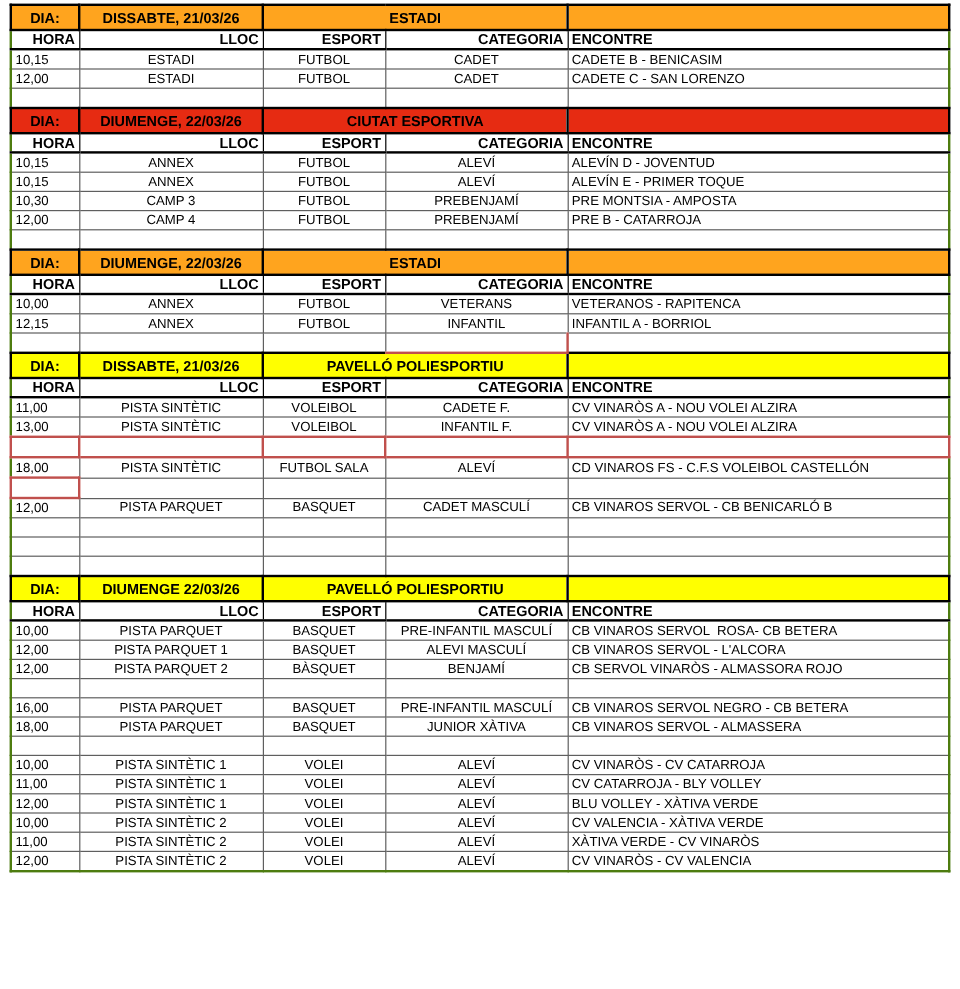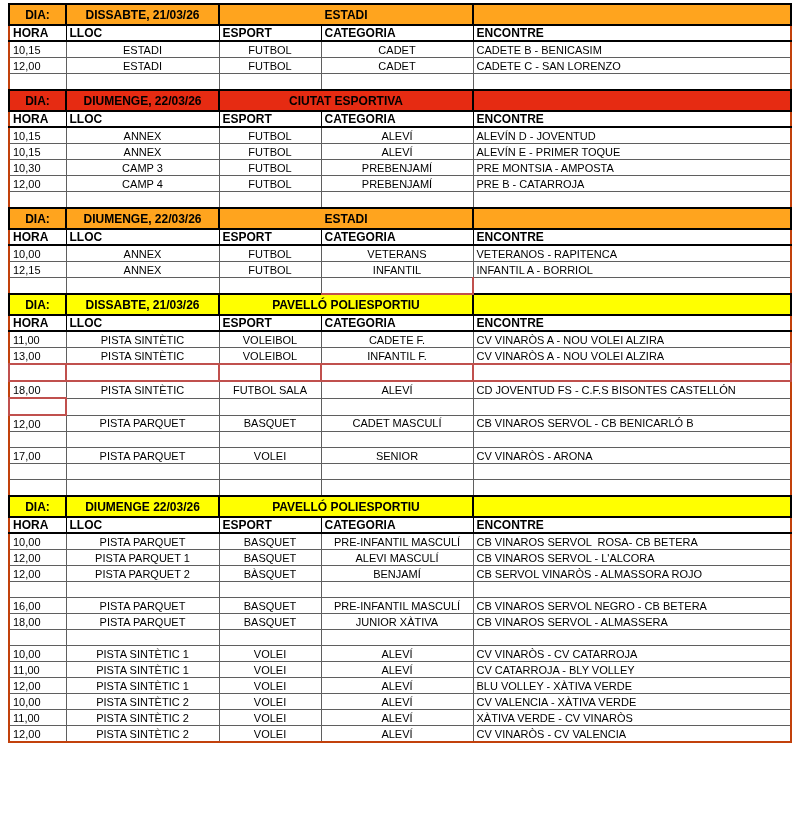--- a/index.html
+++ b/index.html
@@ -1,26 +1,26 @@
 <!DOCTYPE html>
 <html><head>
 <meta charset="utf-8">
 <style>
   html,body { margin:0; padding:0; background:#ffffff; }
   body { width:800px; height:824px; font-family:"Liberation Sans", sans-serif; color:#000; }
   .page { padding:3px 0 0 8px; }
-  table.schedule { border-collapse:collapse; table-layout:fixed; width:782px; border:2px solid #c2410c;padding-left:20px; }
+  table.schedule { border-collapse:collapse; table-layout:fixed; width:782px; border:2px solid #4d7c0f;padding-left:20px; }
   td { border:1px solid #5f5f5f; height:15px; font-size:11px; padding:0 3px;
        overflow:hidden; white-space:nowrap; vertical-align:middle; }
   .c0 { text-align:left; font-weight:normal; }
   .c1, .c2, .c3 { text-align:center; }
   .c4 { text-align:left; white-space:pre; }
   tr.day td { border:2px solid #000; font-weight:bold; font-size:12px; height:19px; text-align:center; }
   tr.day td.c4 { text-align:left; }
-  tr.colhdr td { font-weight:bold; font-size:12px; height:13px; text-align:left;
+  tr.colhdr td { font-weight:bold; font-size:12px; height:13px; text-align:right;
                  border:1px solid #000; border-top:2px solid #000; border-bottom:2px solid #000; }
   tr.colhdr td.c4 { text-align:left;margin-left:48px; }
   tr.red-row td { border:2px solid #C0504D; }
   tr.red-hora td:first-child { border:2px solid #C0504D; }
   tr.red-cat td:nth-child(4) { border-right:2px solid #C0504D; border-bottom:2px solid #C0504D; }
 </style>
 </head>
 <body>
 
 <div class="page">
@@ -181,21 +181,21 @@
           <td class="c1"></td>
           <td class="c2"></td>
           <td class="c3"></td>
           <td class="c4"></td>
         </tr>
         <tr>
           <td class="c0">18,00</td>
           <td class="c1">PISTA SINTÈTIC</td>
           <td class="c2">FUTBOL SALA</td>
           <td class="c3">ALEVÍ</td>
-          <td class="c4">CD JOVENTUD FS - C.F.S BISONTES CASTELLÓN</td>
+          <td class="c4">CD VINAROS FS - C.F.S VOLEIBOL CASTELLÓN</td>
         </tr>
         <tr class="empty red-hora">
           <td class="c0"></td>
           <td class="c1"></td>
           <td class="c2"></td>
           <td class="c3"></td>
           <td class="c4"></td>
         </tr>
         <tr>
           <td class="c0">12,00</td>
@@ -203,27 +203,20 @@
           <td class="c2">BASQUET</td>
           <td class="c3">CADET MASCULÍ</td>
           <td class="c4">CB VINAROS SERVOL - CB BENICARLÓ B</td>
         </tr>
         <tr class="empty ">
           <td class="c0"></td>
           <td class="c1"></td>
           <td class="c2"></td>
           <td class="c3"></td>
           <td class="c4"></td>
-        </tr>
-        <tr>
-          <td class="c0">17,00</td>
-          <td class="c1">PISTA PARQUET</td>
-          <td class="c2">VOLEI</td>
-          <td class="c3">SENIOR</td>
-          <td class="c4">CV VINARÒS - ARONA</td>
         </tr>
         <tr class="empty ">
           <td class="c0"></td>
           <td class="c1"></td>
           <td class="c2"></td>
           <td class="c3"></td>
           <td class="c4"></td>
         </tr>
         <tr class="empty ">
           <td class="c0"></td>

